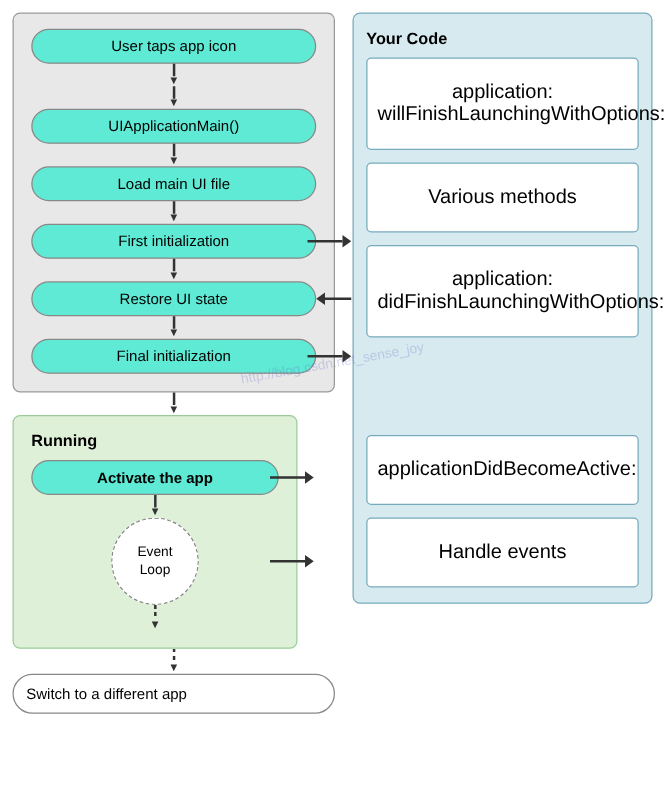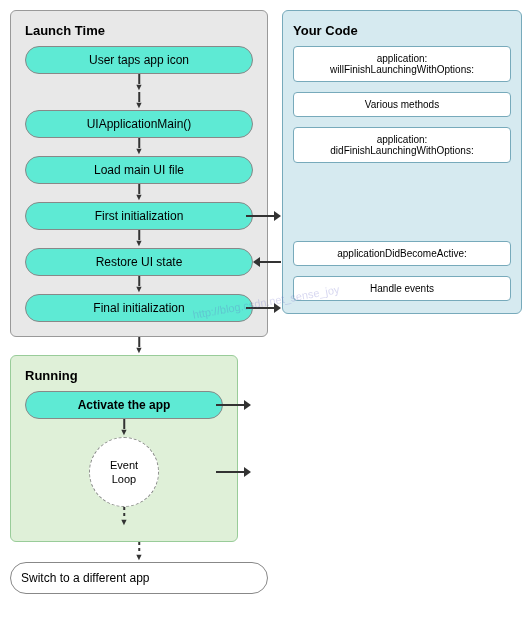--- a/index.html
+++ b/index.html
@@ -116,22 +116,22 @@
       padding: 12px 14px 14px 14px;
       width: 228px;
       margin-top: 0;
     }
 
     .yc-box {
       background: #fff;
       border: 1.5px solid #7ab;
       border-radius: 4px;
       text-align: center;
-      padding: 6px 8px;
-      font-size: 10px;
+      padding: 18px 8px;
+      font-size: 16px;
       width: 100%;
     }
     .yc-space {
       height: 10px;
     }
 
     .event-loop-circle {
       width: 70px;
       height: 70px;
       border: 1.5px dashed #888;
@@ -201,21 +201,20 @@
 <div class="diagram-wrapper">
   <div class="watermark">http://blog.csdn.net_sense_joy</div>
 
   <div class="diagram-container">
 
     <div style="display:flex; align-items:flex-start; gap:0;">
 
       <div class="left-col">
 
         <div class="launch-section">
-          <div class="section-label">Launch Time</div>
 
           <div class="flow-box">User taps app icon</div>
           <div class="arrow-down"></div>
           <div class="arrow-down"></div>
           <div class="flow-box">UIApplicationMain()</div>
           <div class="arrow-down"></div>
           <div class="flow-box">Load main UI file</div>
           <div class="arrow-down"></div>
 
           <div style="position:relative;">

